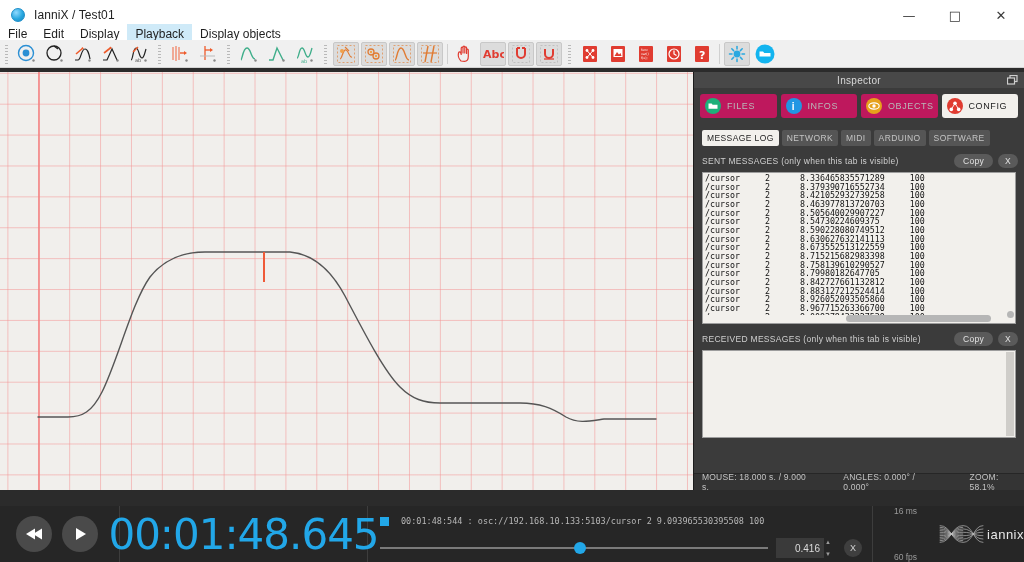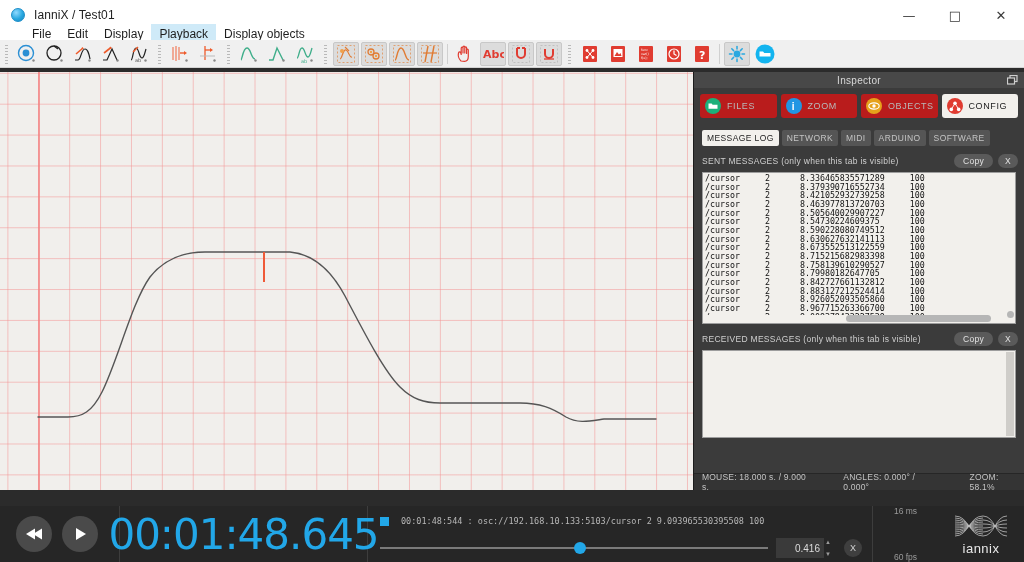--- a/index.html
+++ b/index.html
@@ -29,21 +29,21 @@
     font-size: 13px; color: #3a3a3a; font-family: "DejaVu Sans", sans-serif;
   }
 
   
   .menubar {
     position: absolute; left: 0; top: 30px; width: 1024px; height: 14px;
     background: #ffffff;
   }
   .menubar-inner {
     position: absolute; left: 0; top: 24px; width: 1024px; height: 20px;
-    background: #ffffff; display: flex; align-items: center; padding-left: 24px;
+    background: #ffffff; display: flex; align-items: center; padding-left: 0;
   }
   .menu-item {
     font-size: 12px; color: #1e1e1e; padding: 3px 8px; line-height: 14px; white-space: nowrap;
   }
   .menu-item.active { background: #cfeaf8; }
 
   
   .toolbar {
     position: absolute; left: 0; top: 40px; width: 1024px; height: 28px;
     background: #f0f0f0; border-bottom: 1px solid #d3d3d3;
@@ -95,21 +95,21 @@
     display: flex; align-items: center; justify-content: center; position: relative;
     letter-spacing: .3px;
   }
   .insp-float {
     position: absolute; right: 6px; top: 3px; width: 11px; height: 10px;
   }
   .insp-tabs {
     display: flex; gap: 4px; padding: 6px 6px 4px 6px; background: #3b3b3b;
   }
   .insp-tab {
-    flex: 1; height: 24px; background: #b91c1c; border-radius: 3px;
+    flex: 1; height: 24px; background: #be185d; border-radius: 3px;
     display: flex; align-items: center; gap: 6px; padding-left: 5px;
     font-size: 9px; letter-spacing: .6px; color: #b9b9b9;
   }
   .insp-tab.active { background: #f2f0ec; color: #222; }
   .tab-dot {
     width: 16px; height: 16px; border-radius: 50%; flex: none;
     display: flex; align-items: center; justify-content: center;
     font-size: 10px; color: #fff; font-weight: bold;
   }
   .dot-files { background: #1db07a; }
@@ -234,21 +234,21 @@
     width: 18px; height: 18px; border-radius: 9px; background: #3f3f3f;
     color: #d3d3d3; font-size: 9px; display: flex; align-items: center; justify-content: center;
     margin-left: 12px;
   }
   .tp-right {
     width: 66px; border-left: 1px solid #3d3d3d; display: flex;
     flex-direction: column; align-items: center; justify-content: space-between; gap: 12px;
     color: #9a9a9a; font-size: 8.5px;
   }
   .tp-logo {
-    width: 86px; display: flex; flex-direction: column; align-items: center;
+    width: 86px; display: flex; flex-direction: row; align-items: center;
     justify-content: center; gap: 2px;
   }
   .tp-logo .name { color: #e8e8e8; font-size: 13px; letter-spacing: .5px; }
 </style>
 </head>
 <body>
 
 <div id="app">
 
   <div class="titlebar">
@@ -514,21 +514,21 @@
       <div class="insp-tab">
         <span class="tab-dot dot-files">
           <svg width="10" height="8" viewBox="0 0 10 8">
               <path d="M0.5 6.8 V1.6 H3.6 L4.6 2.8 H9.5 V6.8 Z" fill="#fff"></path>
             </svg>
         </span>
         <span>FILES</span>
       </div>
       <div class="insp-tab">
         <span class="tab-dot dot-infos">i</span>
-        <span>ZOOM</span>
+        <span>INFOS</span>
       </div>
       <div class="insp-tab">
         <span class="tab-dot dot-objects">
           <svg width="12" height="8" viewBox="0 0 12 8">
               <ellipse cx="6" cy="4" rx="5.2" ry="3.1" fill="none" stroke="#fff" stroke-width="1.1"></ellipse>
               <circle cx="6" cy="4" r="1.7" fill="#fff"></circle>
             </svg>
         </span>
         <span>OBJECTS</span>
       </div>

